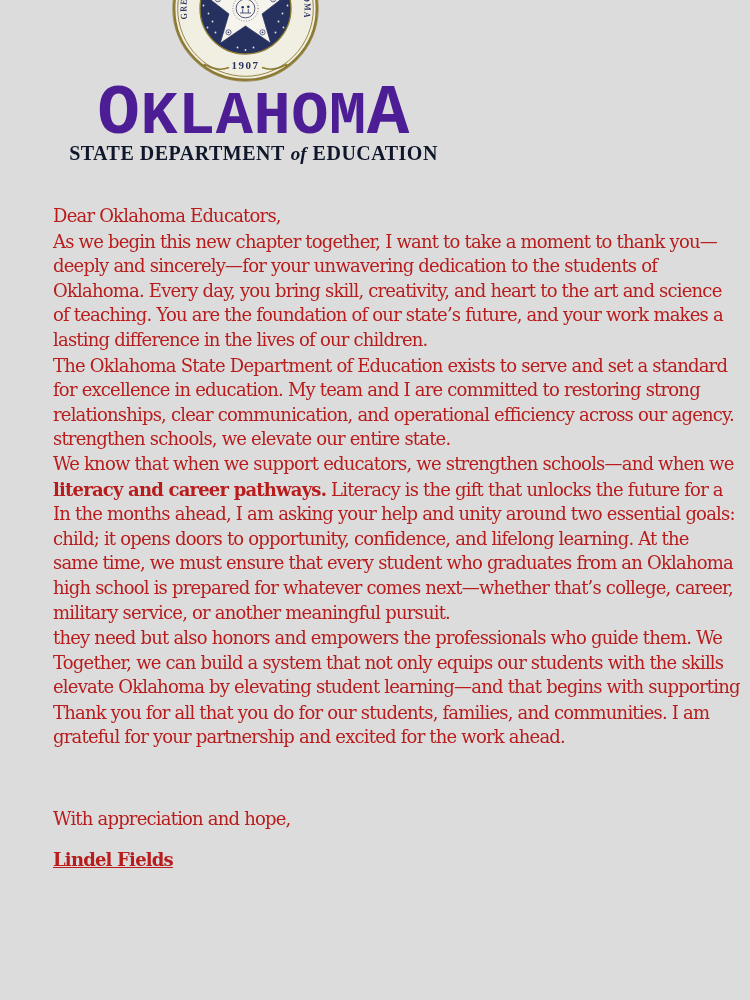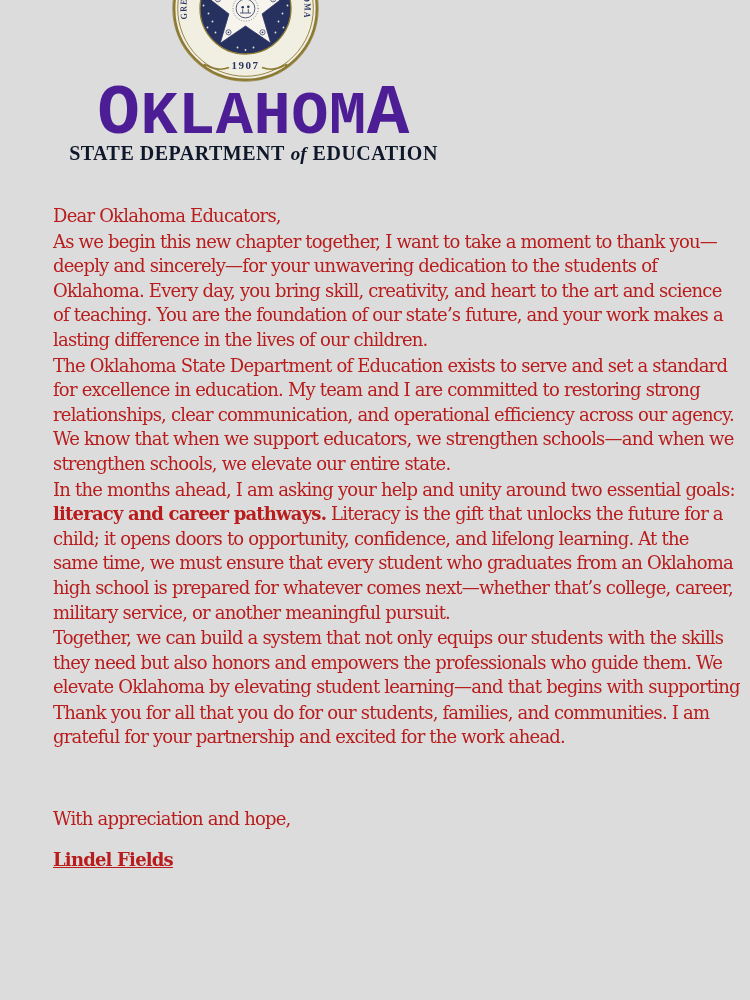--- a/index.html
+++ b/index.html
@@ -165,34 +165,34 @@
         <div class="line"><span>As we begin this new chapter together, I want to take a moment to thank you—</span></div>
         <div class="line"><span>deeply and sincerely—for your unwavering dedication to the students of</span></div>
         <div class="line"><span>Oklahoma. Every day, you bring skill, creativity, and heart to the art and science</span></div>
         <div class="line"><span>of teaching. You are the foundation of our state’s future, and your work makes a</span></div>
         <div class="line"><span>lasting difference in the lives of our children.</span></div>
       </div>
     <div class="para">
         <div class="line"><span>The Oklahoma State Department of Education exists to serve and set a standard</span></div>
         <div class="line"><span>for excellence in education. My team and I are committed to restoring strong</span></div>
         <div class="line"><span>relationships, clear communication, and operational efficiency across our agency.</span></div>
+        <div class="line"><span>strengthen schools, we elevate our entire state.</span></div>
         <div class="line"><span>We know that when we support educators, we strengthen schools—and when we</span></div>
-        <div class="line"><span>strengthen schools, we elevate our entire state.</span></div>
-      </div>
-    <div class="para">
+      </div>
+    <div class="para">
+        <div class="line"><span class="b">literacy and career pathways.</span><span> Literacy is the gift that unlocks the future for a</span></div>
         <div class="line"><span>In the months ahead, I am asking your help and unity around two essential goals:</span></div>
-        <div class="line"><span class="b">literacy and career pathways.</span><span> Literacy is the gift that unlocks the future for a</span></div>
         <div class="line"><span>child; it opens doors to opportunity, confidence, and lifelong learning. At the</span></div>
         <div class="line"><span>same time, we must ensure that every student who graduates from an Oklahoma</span></div>
         <div class="line"><span>high school is prepared for whatever comes next—whether that’s college, career,</span></div>
         <div class="line"><span>military service, or another meaningful pursuit.</span></div>
       </div>
     <div class="para">
+        <div class="line"><span>they need but also honors and empowers the professionals who guide them. We</span></div>
         <div class="line"><span>Together, we can build a system that not only equips our students with the skills</span></div>
-        <div class="line"><span>they need but also honors and empowers the professionals who guide them. We</span></div>
         <div class="line"><span>elevate Oklahoma by elevating student learning—and that begins with supporting</span></div>
       </div>
     <div class="para">
         <div class="line"><span>Thank you for all that you do for our students, families, and communities. I am</span></div>
         <div class="line"><span>grateful for your partnership and excited for the work ahead.</span></div>
       </div>
     <div class="closing">With appreciation and hope,</div>
     <div class="signature">Lindel Fields</div>
   </div>
 

